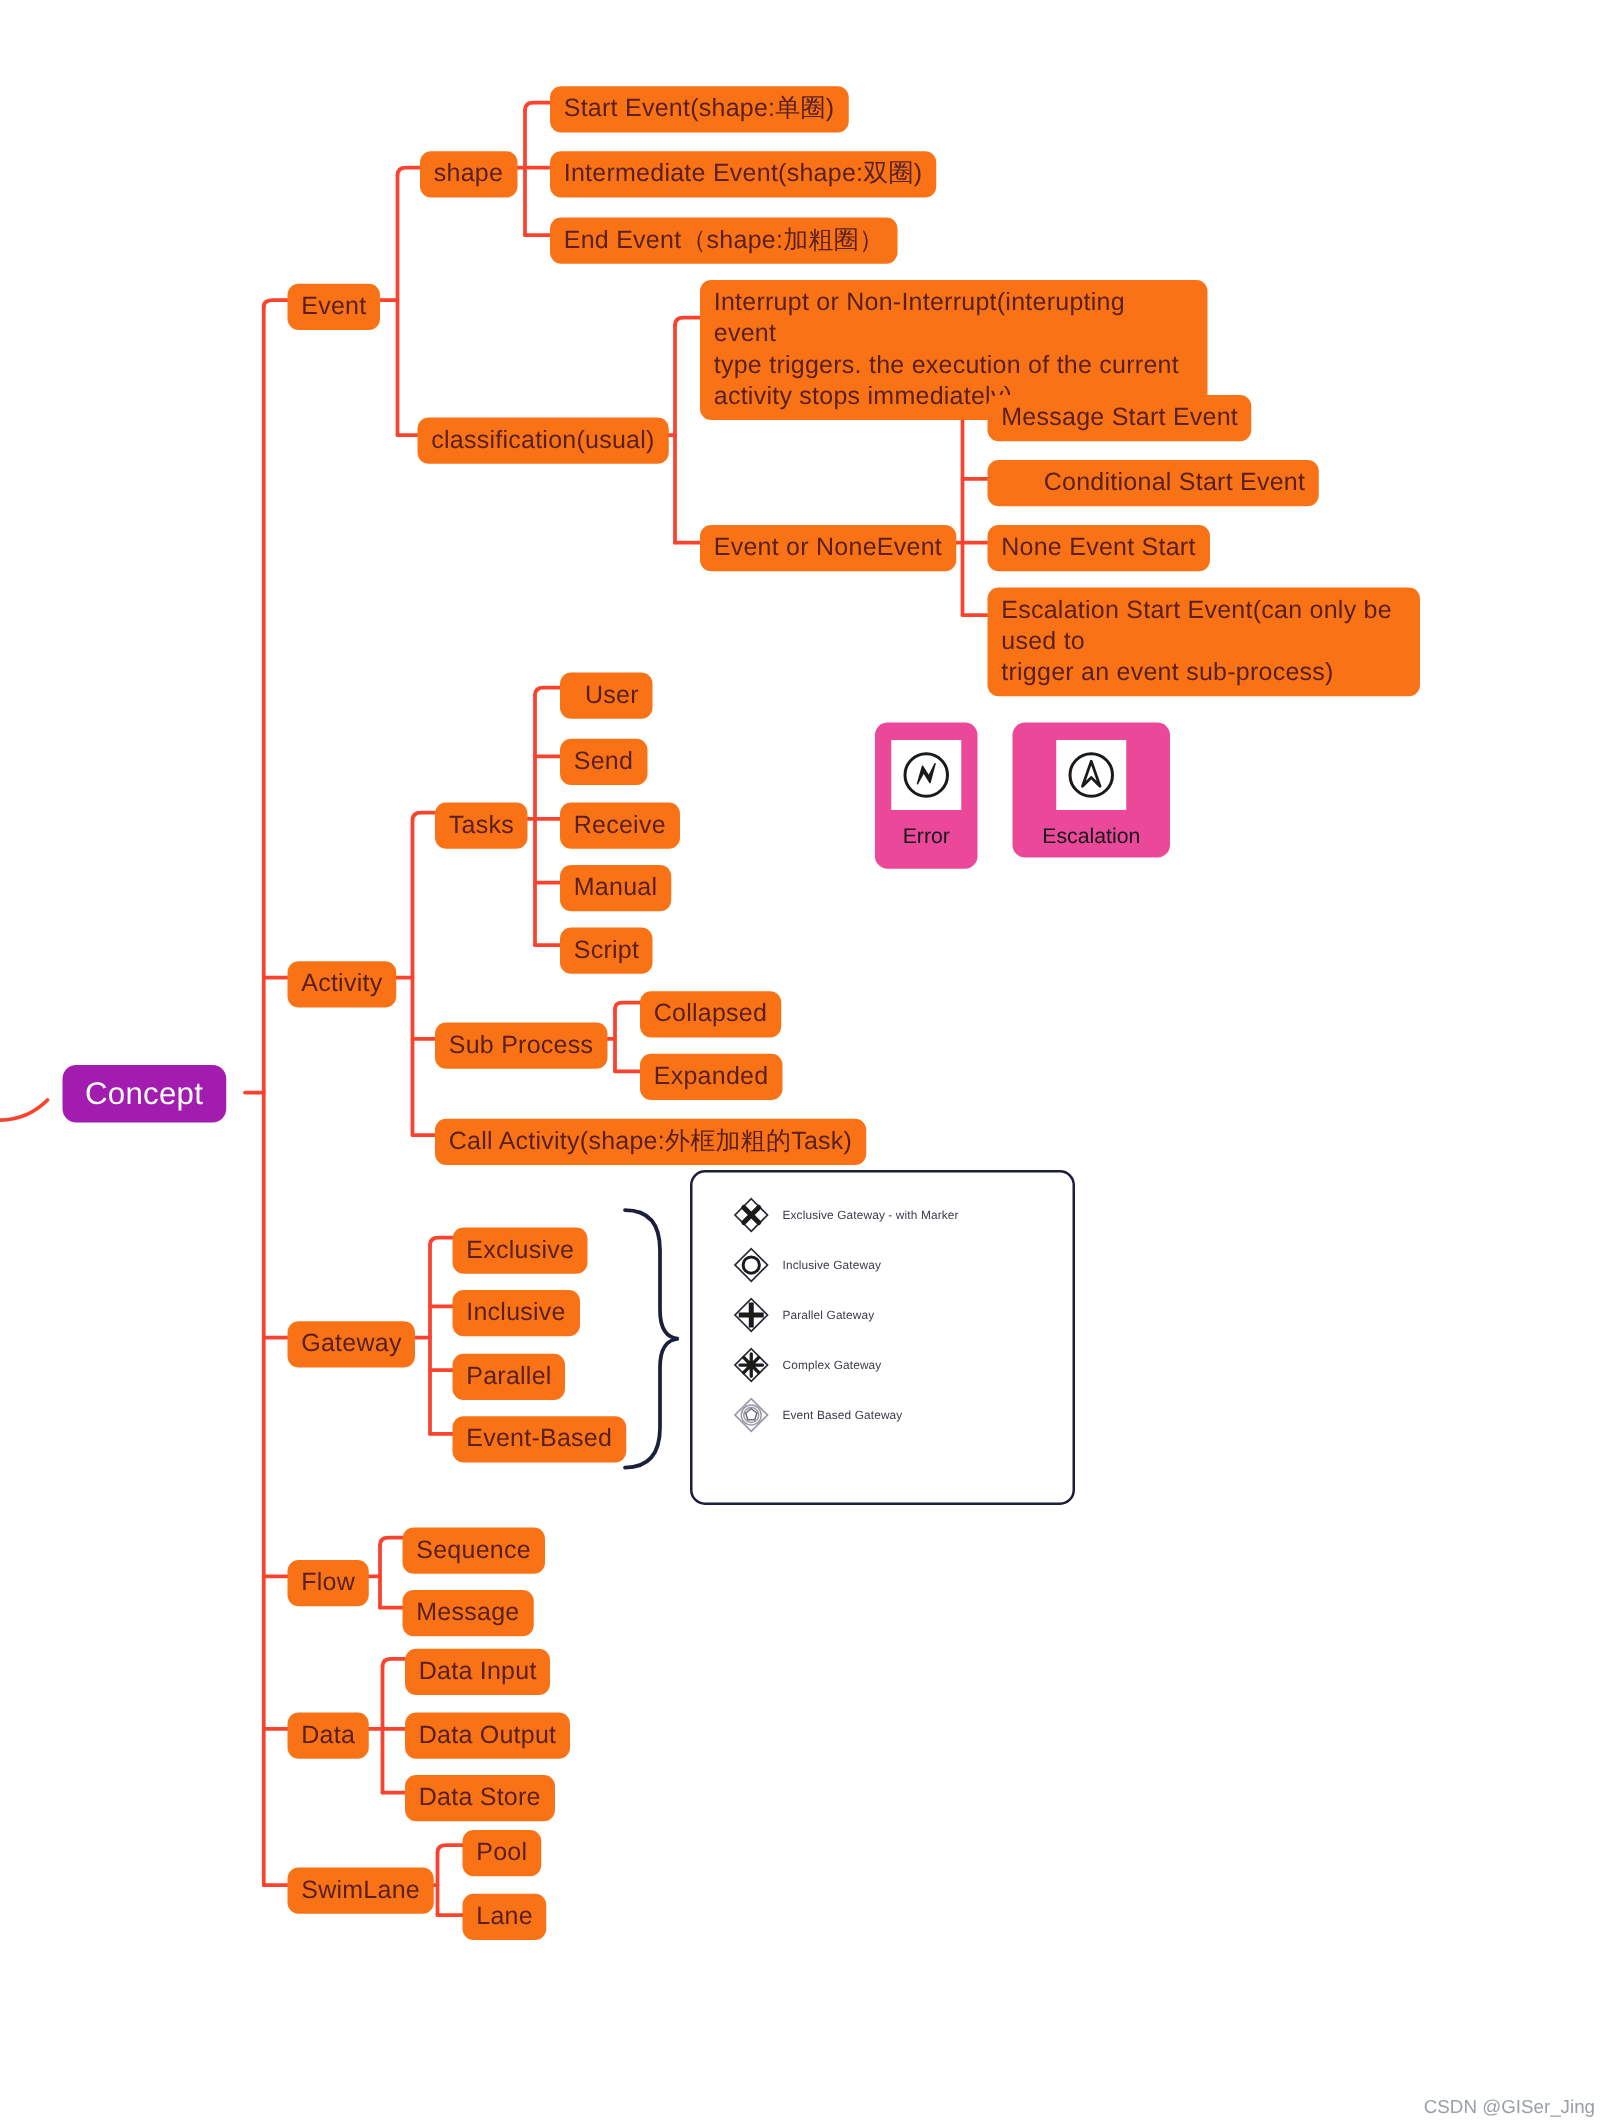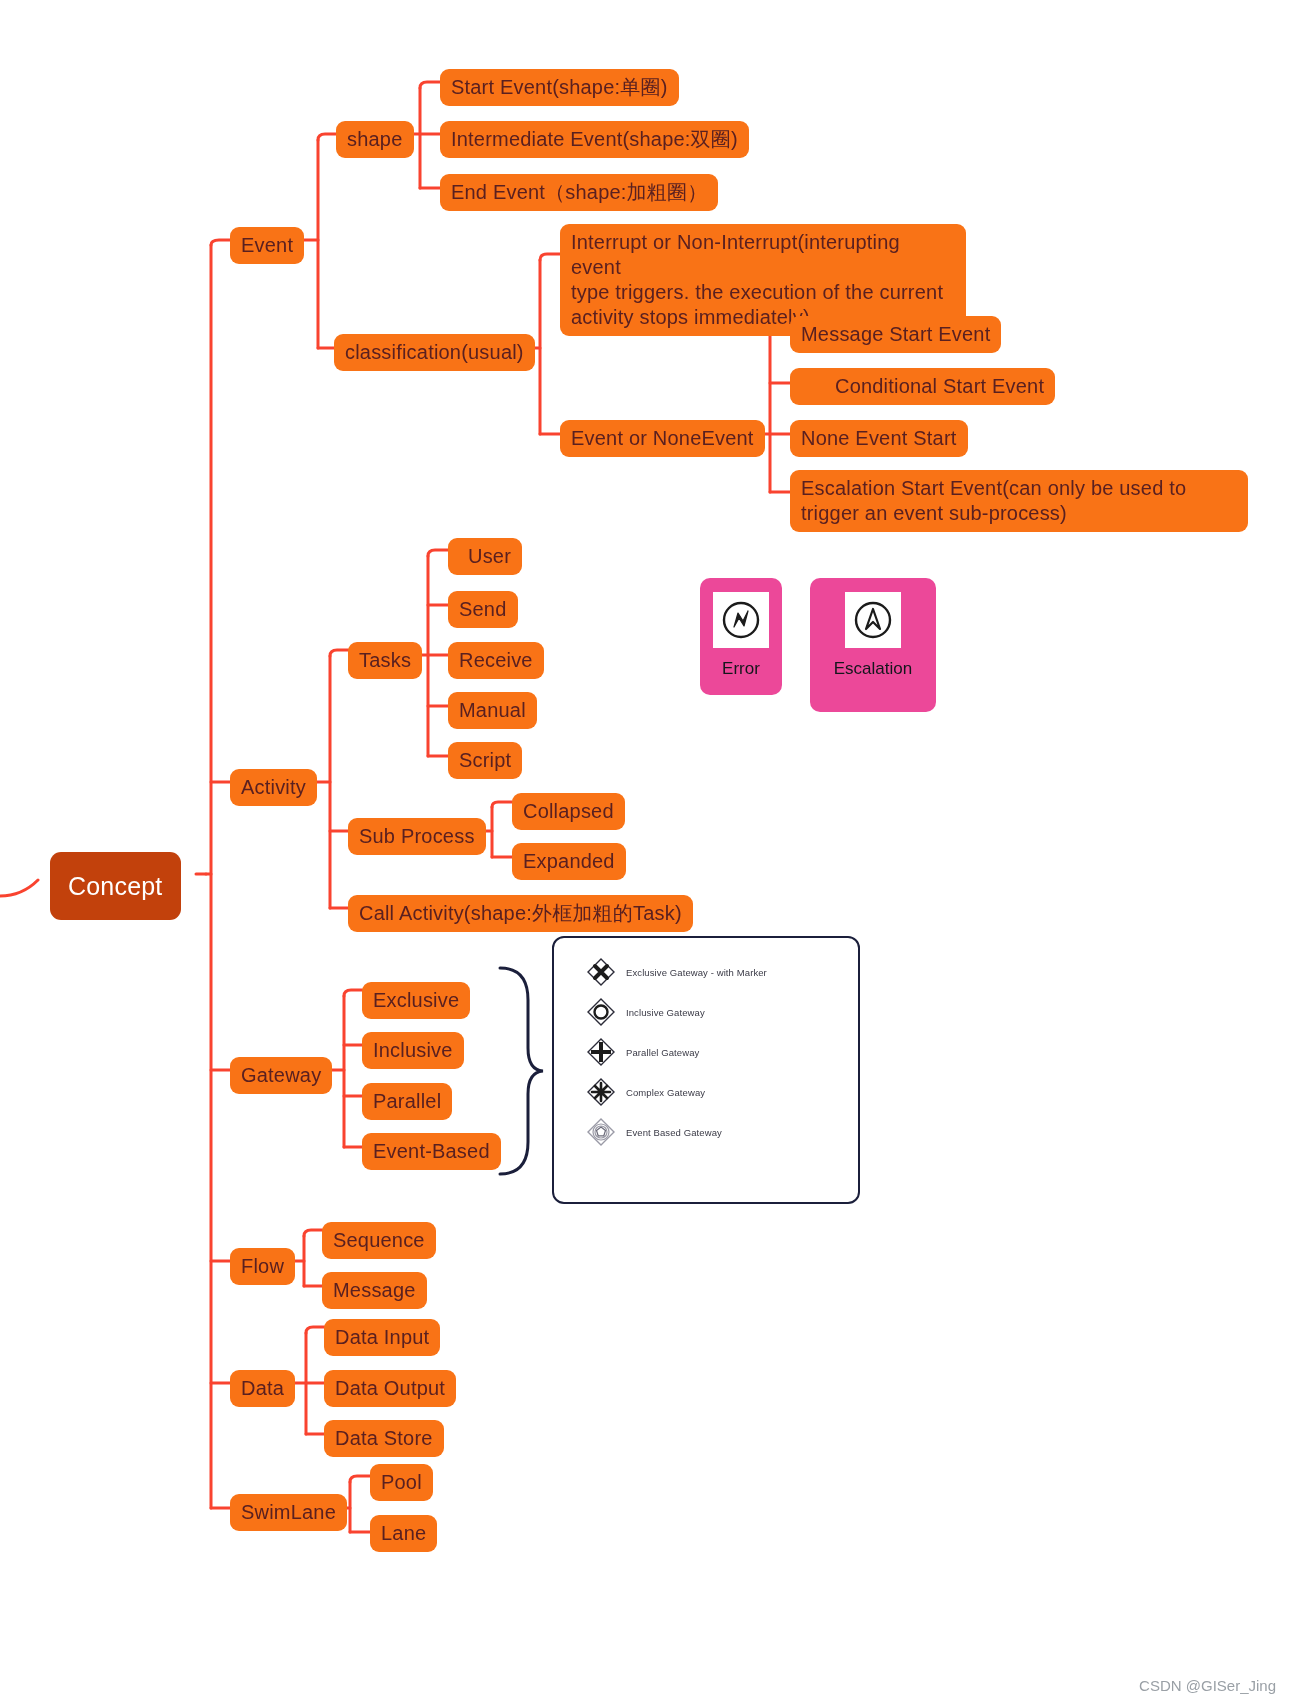--- a/index.html
+++ b/index.html
@@ -27,26 +27,26 @@
     color: #5a2020;
     border-radius: 9px;
     padding: 6px 11px;
     font-size: 20px;
     line-height: 25px;
     white-space: pre;
     letter-spacing: 0.2px;
     z-index: 3;
   }
   .node.root {
-    background: #c2410c;
+    background: #a21caf;
     color: #ffffff;
     font-size: 25px;
     line-height: 30px;
     border-radius: 11px;
-    padding: 19px 18px;
+    padding: 8px 18px;
     font-weight: normal;
     text-align: right;
   }
   .node.multiline { white-space: pre-line; }
 
   
   .markerbox {
     position: absolute;
     background: #ec4899;
     border-radius: 10px;
@@ -218,21 +218,21 @@
 
   <div class="node multiline" style="left:560px; top:224px; width:406px;">Interrupt or Non-Interrupt(interupting event
 type triggers. the execution of the current
 activity stops immediately)</div>
 
   <div class="node" style="left:560px; top:420px;">Event or NoneEvent</div>
 
   <div class="node" style="left:790px; top:316px;">Message Start Event</div>
   <div class="node" style="left:790px; top:368px;padding-left:45px;">Conditional Start Event</div>
   <div class="node" style="left:790px; top:420px;">None Event Start</div>
-  <div class="node multiline" style="left:790px; top:470px; width:458px;">Escalation Start Event(can only be used to
+  <div class="node multiline" style="left:790px; top:470px; width:346px;">Escalation Start Event(can only be used to
 trigger an event sub-process)</div>
 
   <div class="node" style="left:230px; top:769px;">Activity</div>
 
   <div class="node" style="left:348px; top:642px;">Tasks</div>
 
   <div class="node" style="left:448px; top:538px;padding-left:20px;">User</div>
   <div class="node" style="left:448px; top:591px;">Send</div>
   <div class="node" style="left:448px; top:642px;">Receive</div>
   <div class="node" style="left:448px; top:692px;">Manual</div>
@@ -266,21 +266,21 @@
   <div class="markerbox" style="left:700px; top:578px; width:82px; height:117px;">
     <div class="swatch">
       <svg width="48" height="48" viewBox="0 0 48 48" xmlns="http://www.w3.org/2000/svg">
         <circle cx="24" cy="24" r="17" fill="none" stroke="#1b1b1b" stroke-width="2.4"></circle>
         <path d="M 17 31 L 21 17 L 26 25 L 31 15 L 27 30 L 22 22 Z" fill="#1b1b1b" stroke="#1b1b1b" stroke-width="1.2" stroke-linejoin="round"></path>
       </svg>
     </div>
     <div class="mlabel">Error</div>
   </div>
 
-  <div class="markerbox" style="left:810px; top:578px; width:126px; height:134px;">
+  <div class="markerbox" style="left:810px; top:578px; width:126px; height:108px;">
     <div class="swatch">
       <svg width="48" height="48" viewBox="0 0 48 48" xmlns="http://www.w3.org/2000/svg">
         <circle cx="24" cy="24" r="17" fill="none" stroke="#1b1b1b" stroke-width="2.4"></circle>
         <path d="M 24 13 L 31 33 L 24 26 L 17 33 Z" fill="none" stroke="#1b1b1b" stroke-width="2.2" stroke-linejoin="round"></path>
       </svg>
     </div>
     <div class="mlabel">Escalation</div>
   </div>
 
   <div id="gw-panel">

